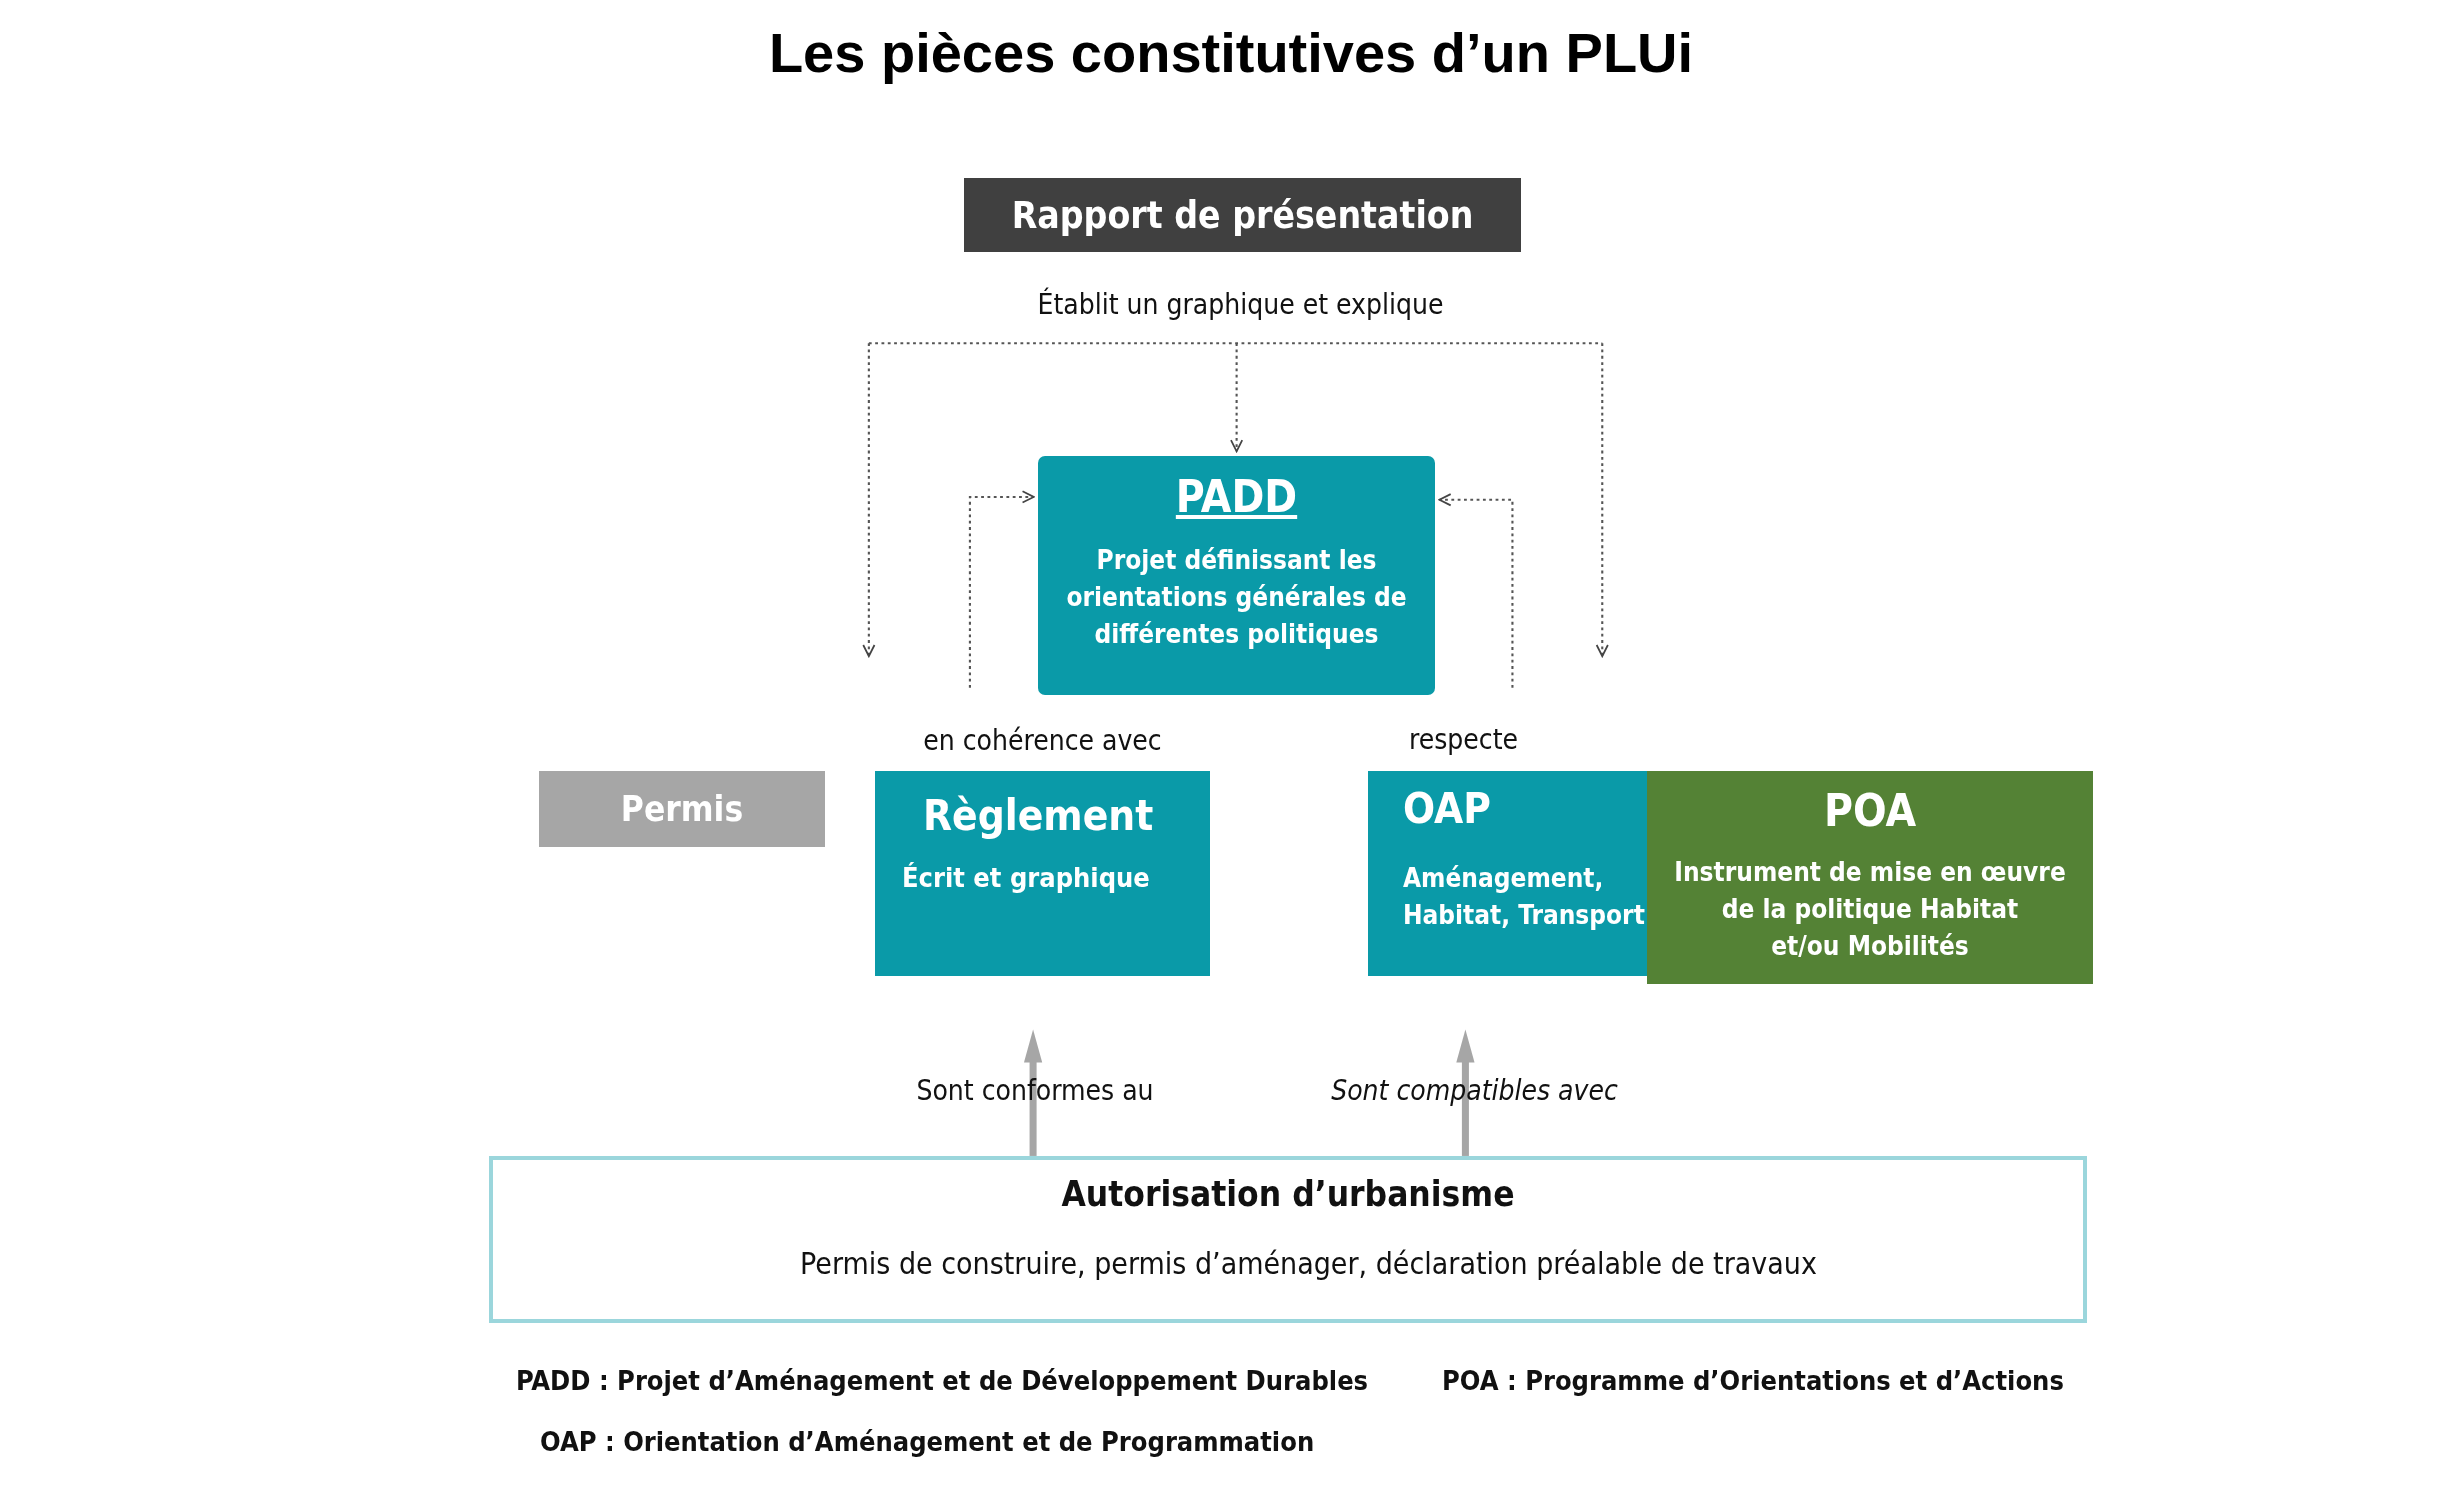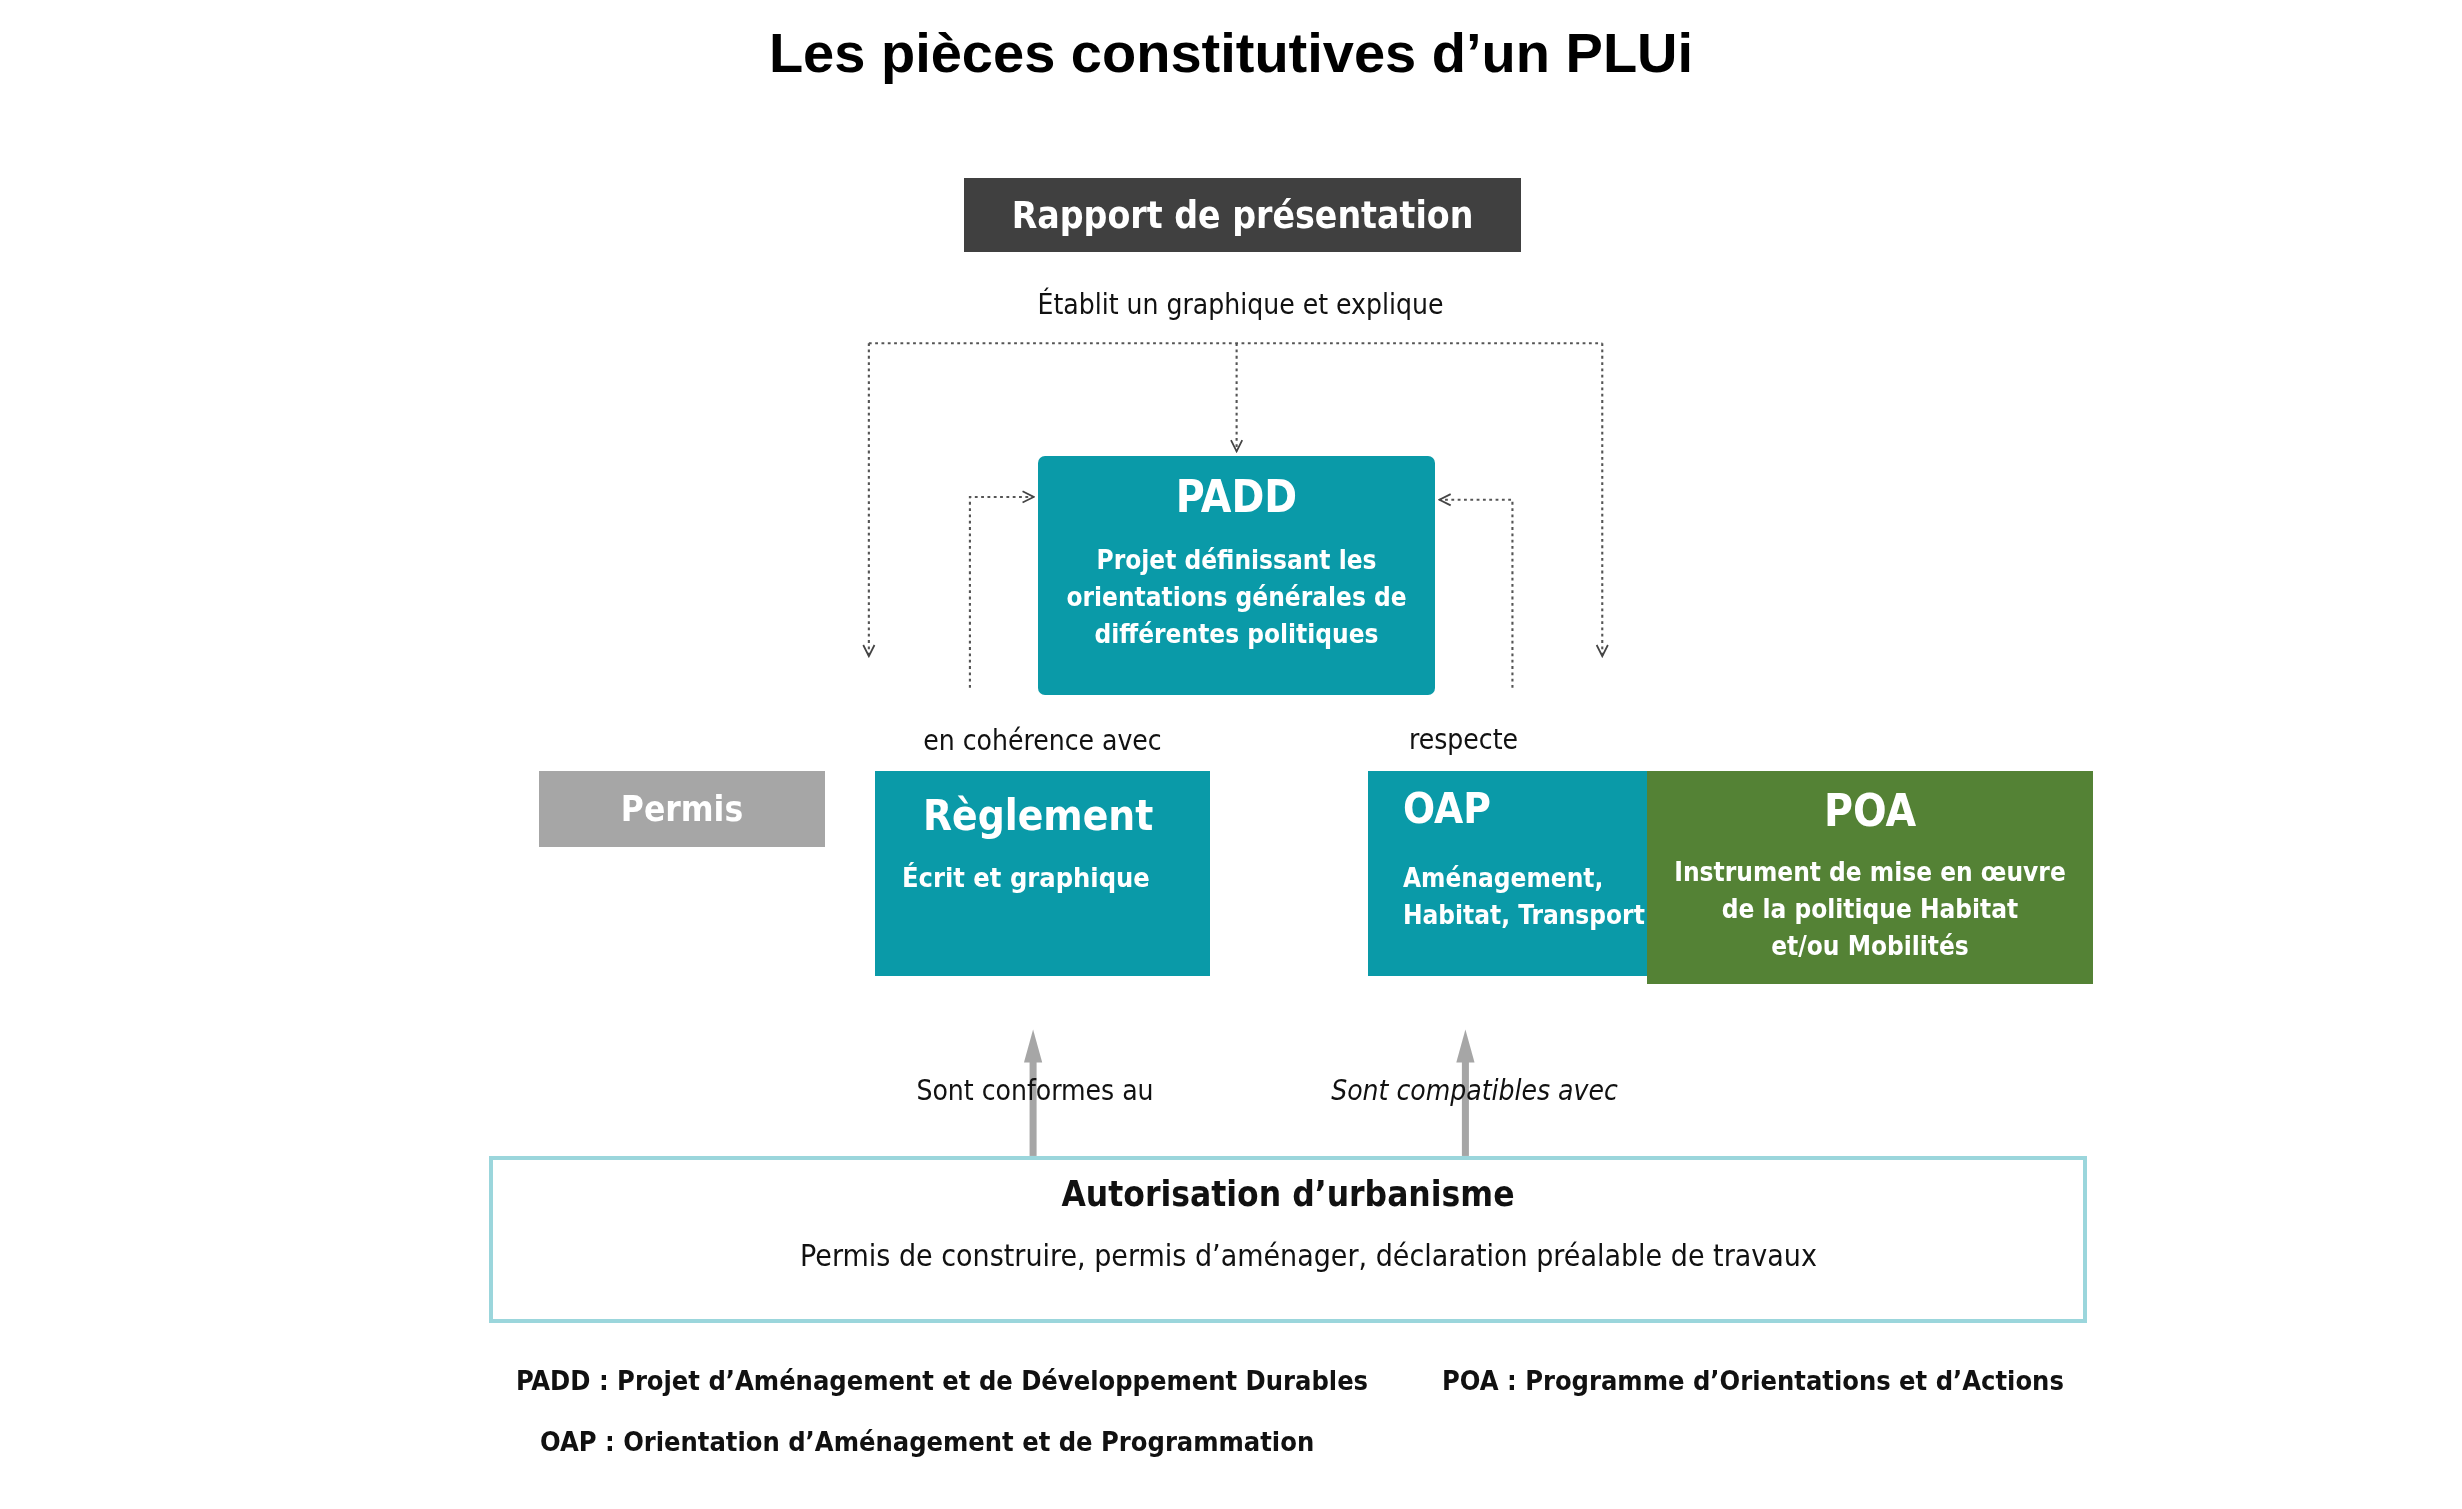--- a/index.html
+++ b/index.html
@@ -7,37 +7,37 @@
          font-family:"DejaVu Sans Condensed","DejaVu Sans", sans-serif; color:#111; }
   .abs { position:absolute; box-sizing:border-box; }
   .title { left:0; width:2462px; top:19.7px; text-align:center;
            font-family:"Liberation Sans", sans-serif; font-weight:bold; font-size:56px; color:#000; }
   .cond { font-family:"DejaVu Sans", sans-serif; font-stretch:condensed; }
   .rapport { left:964px; top:178px; width:557px; height:74px; background:#404040; color:#fff;
              display:flex; align-items:center; justify-content:center; font-weight:bold; font-size:37px; }
   .label { font-size:28px; color:#111; white-space:nowrap; }
   .padd { left:1038px; top:456px; width:397px; height:239px; background:#0a9aa8; color:#fff;
           border-radius:7px; text-align:center; }
-  .padd .h { margin-top:15.4px; font-weight:bold; font-size:44px; }
+  .padd .h { margin-top:15.4px; font-weight:bold; font-size:44px;text-decoration:underline; }
   .padd .d { margin-top:19.7px; font-weight:bold; font-size:26px; line-height:37px; }
   .annexes { left:539px; top:771px; width:286px; height:76px; background:#a6a6a6; color:#fff;
              display:flex; align-items:center; justify-content:center; font-weight:bold; font-size:35px; }
   .teal { background:#0a9aa8; color:#fff; }
   .reg { left:875px; top:771px; width:335px; height:205px; padding:19.7px 0 0 27px; }
   .reg .h { font-weight:bold; font-size:42px;margin-left:21px; }
   .reg .d { margin-top:22.5px; font-weight:bold; font-size:27px; }
   .oap { left:1368px; top:771px; width:335px; height:205px; padding:12.6px 0 0 35px; }
   .oap .h { font-weight:bold; font-size:42px; }
   .oap .d { margin-top:27px; font-weight:bold; font-size:26px; line-height:37px; }
   .poa { left:1647px; top:771px; width:446px; height:213px; background:#548235; color:#fff; text-align:center; }
   .poa .h { margin-top:14px; font-weight:bold; font-size:44px; }
   .poa .d { margin-top:18px; font-weight:bold; font-size:26px; line-height:37px; }
   .auth { left:489px; top:1156px; width:1598px; height:167px; border:4.2px solid #9bd6dc; background:#fff; text-align:center; }
   .auth .h { margin-top:14px; font-weight:bold; font-size:35px; color:#111; }
-  .auth .d { margin-top:24px; font-size:30px; color:#111;padding-left:41px; }
+  .auth .d { margin-top:32px; font-size:30px; color:#111;padding-left:41px; }
   .legend { font-weight:bold; font-size:27px; color:#111; white-space:nowrap; }
   svg.lines { position:absolute; left:0; top:0; }
 </style>
 </head>
 <body>
 
 <div class="abs title">Les pièces constitutives d’un PLUi</div>
 
 <svg class="lines" width="2462" height="1509" viewBox="0 0 3508 2150">
   <defs>

